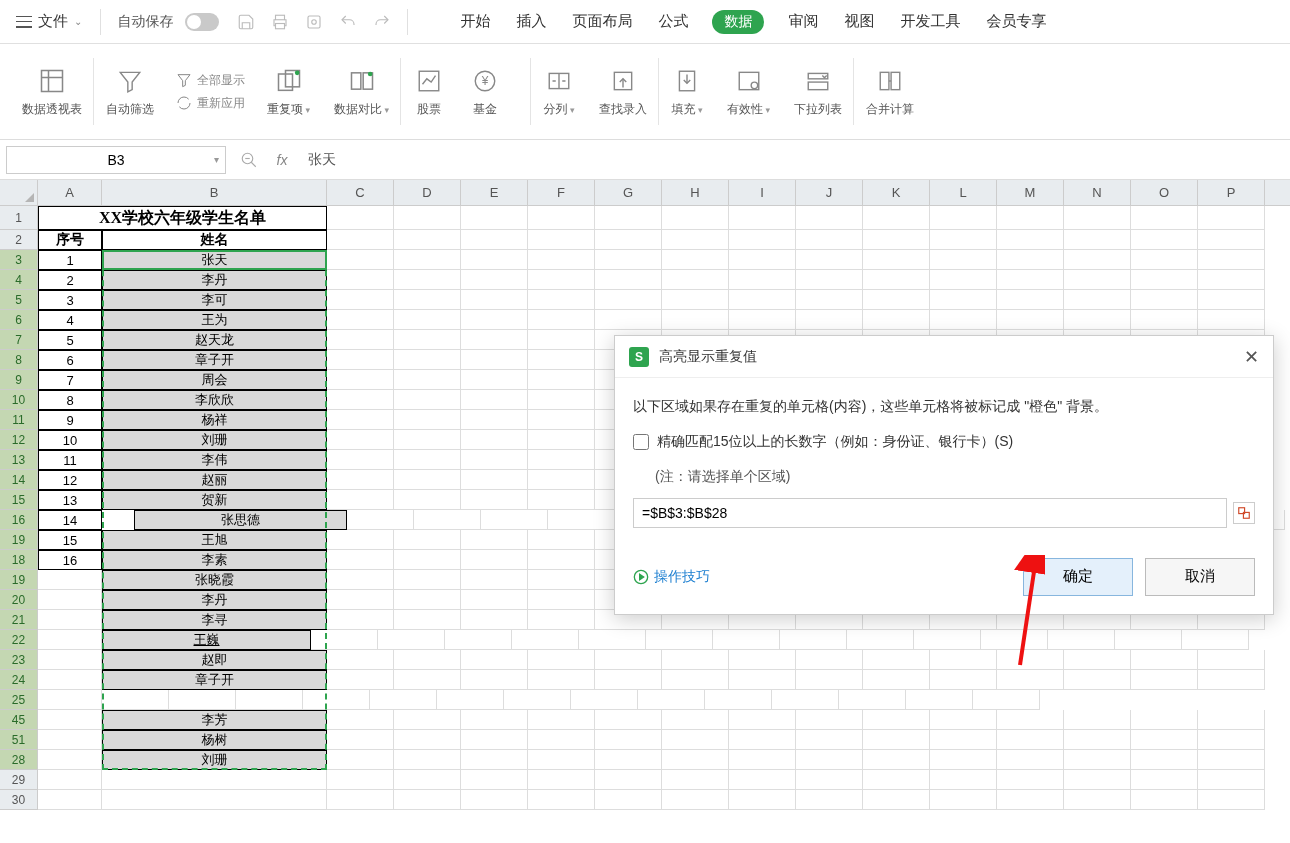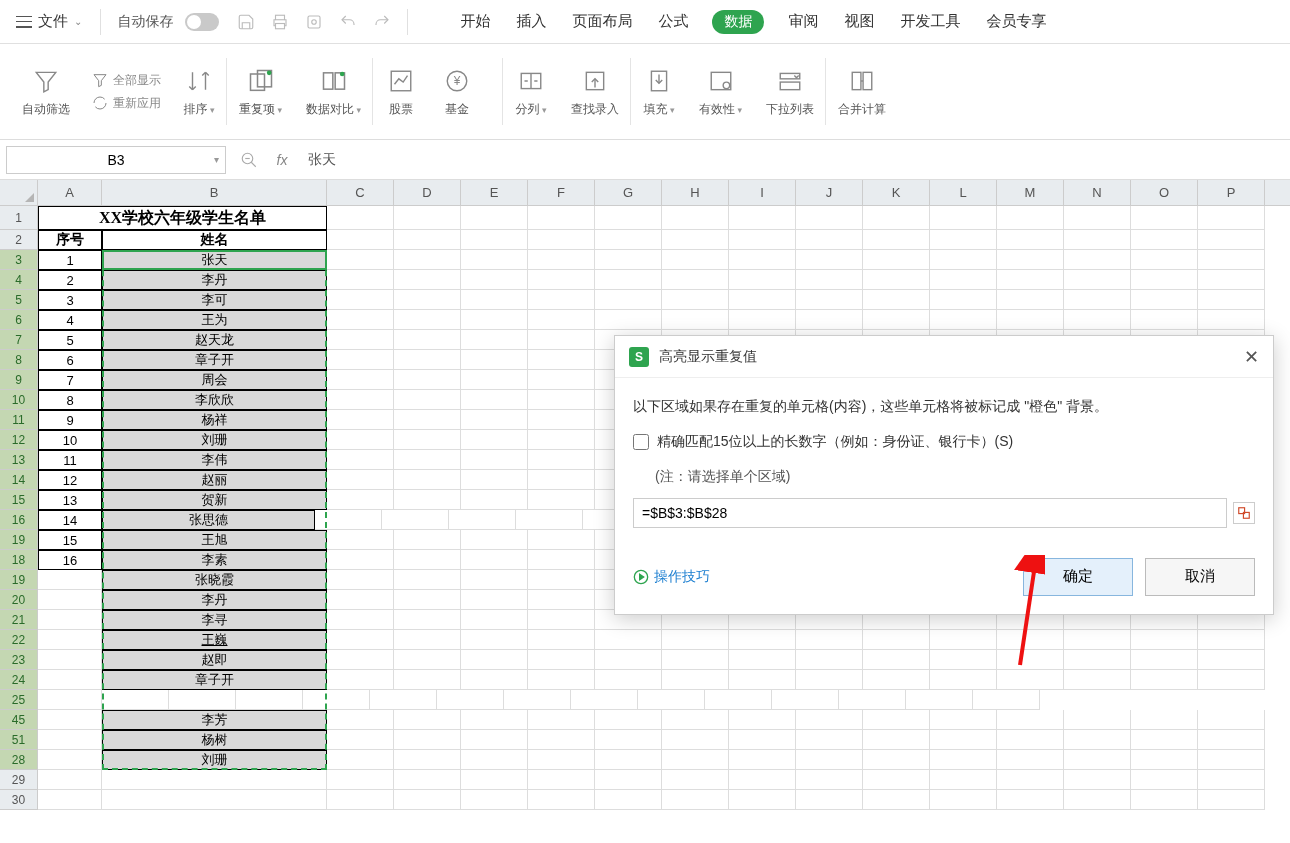--- a/index.html
+++ b/index.html
@@ -133,20 +133,30 @@
       <span class="tab-item">公式</span>
       <span class="tab-active">数据</span>
       <span class="tab-item">审阅</span>
       <span class="tab-item">视图</span>
       <span class="tab-item">开发工具</span>
       <span class="tab-item">会员专享</span>
     </div>
 </div>
 
 <div class="ribbon">
+  <div class="ribbon-group sep">
+    <div class="ribbon-icon">
+        <svg width="28" height="28" viewBox="0 0 24 24" fill="none" stroke="currentColor" stroke-width="1.3">
+          <rect x="3" y="3" width="18" height="18"></rect>
+          <line x1="3" y1="9" x2="21" y2="9"></line>
+          <line x1="9" y1="3" x2="9" y2="21"></line>
+        </svg>
+      </div>
+    <div class="ribbon-label">数据透视表</div>
+  </div>
   <div class="ribbon-group">
     <div class="ribbon-icon">
         <svg width="26" height="26" viewBox="0 0 24 24" fill="none" stroke="currentColor" stroke-width="1.3">
           <polygon points="3 4 21 4 14 13 14 20 10 22 10 13 3 4"></polygon>
         </svg>
       </div>
     <div class="ribbon-label">自动筛选</div>
   </div>
   <div class="ribbon-side sep">
     <div class="ribbon-side-item">
@@ -154,28 +164,20 @@
           <polygon points="3 4 21 4 14 13 14 20 10 22 10 13 3 4"></polygon>
         </svg>
         <span>全部显示</span>
       </div>
     <div class="ribbon-side-item">
         <svg viewBox="0 0 24 24" fill="none" stroke="currentColor" stroke-width="1.5">
           <path d="M3 12a9 9 0 019-9 9 9 0 017 3.3M21 12a9 9 0 01-9 9 9 9 0 01-7-3.3"></path>
         </svg>
         <span>重新应用</span>
       </div>
-  </div>
-  <div class="ribbon-group sep">
-    <div class="ribbon-icon">
-        <svg width="26" height="26" viewBox="0 0 24 24" fill="none" stroke="currentColor" stroke-width="1.3">
-          <path d="M6 4v16M6 20l-3-3M6 20l3-3M18 20V4M18 4l-3 3M18 4l3 3"></path>
-        </svg>
-      </div>
-    <div class="ribbon-label dd">排序</div>
   </div>
   <div class="ribbon-group">
     <div class="ribbon-icon">
         <svg width="28" height="28" viewBox="0 0 24 24" fill="none" stroke="currentColor" stroke-width="1.3">
           <rect x="3" y="6" width="12" height="14"></rect>
           <rect x="9" y="3" width="12" height="14"></rect>
           <circle cx="19" cy="5" r="2" fill="#2ea44f" stroke="none"></circle>
         </svg>
       </div>
     <div class="ribbon-label dd">重复项</div>
@@ -588,21 +590,21 @@
         <div class="cell" style="width: 67px;"></div>
         <div class="cell" style="width: 67px;"></div>
         <div class="cell" style="width: 67px;"></div>
         <div class="cell" style="width: 67px;"></div>
         <div class="cell" style="width: 67px;"></div>
         <div class="cell" style="width: 67px;"></div>
       </div>
       <div class="row">
         <div class="rowhead sel">16</div>
         <div class="cell data-a" style="width: 64px;">14</div>
-        <div class="cell data-b" style="width: 213px;">张思德</div>
+        <div class="cell data-b" style="width: 213px; margin-left: 32px;">张思德</div>
         <div class="cell" style="width: 67px;"></div>
         <div class="cell" style="width: 67px;"></div>
         <div class="cell" style="width: 67px;"></div>
         <div class="cell" style="width: 67px;"></div>
         <div class="cell" style="width: 67px;"></div>
         <div class="cell" style="width: 67px;"></div>
         <div class="cell" style="width: 67px;"></div>
         <div class="cell" style="width: 67px;"></div>
         <div class="cell" style="width: 67px;"></div>
         <div class="cell" style="width: 67px;"></div>
@@ -702,21 +704,21 @@
         <div class="cell" style="width: 67px;"></div>
         <div class="cell" style="width: 67px;"></div>
         <div class="cell" style="width: 67px;"></div>
         <div class="cell" style="width: 67px;"></div>
         <div class="cell" style="width: 67px;"></div>
         <div class="cell" style="width: 67px;"></div>
       </div>
       <div class="row">
         <div class="rowhead sel">22</div>
         <div class="cell" style="width: 64px;"></div>
-        <div class="cell data-b" style="width: 225px; text-decoration: underline;">王巍</div>
+        <div class="cell data-b" style="width: 209px; text-decoration: underline;">王巍</div>
         <div class="cell" style="width: 67px;"></div>
         <div class="cell" style="width: 67px;"></div>
         <div class="cell" style="width: 67px;"></div>
         <div class="cell" style="width: 67px;"></div>
         <div class="cell" style="width: 67px;"></div>
         <div class="cell" style="width: 67px;"></div>
         <div class="cell" style="width: 67px;"></div>
         <div class="cell" style="width: 67px;"></div>
         <div class="cell" style="width: 67px;"></div>
         <div class="cell" style="width: 67px;"></div>

